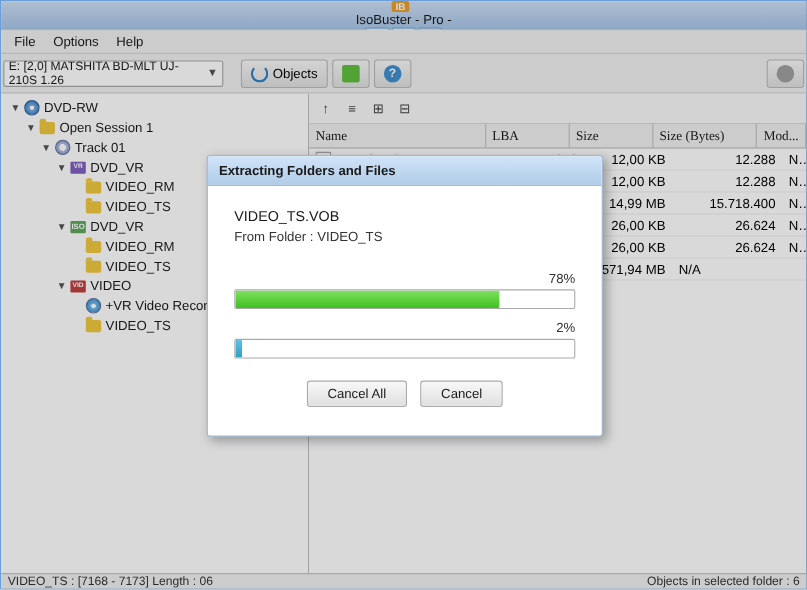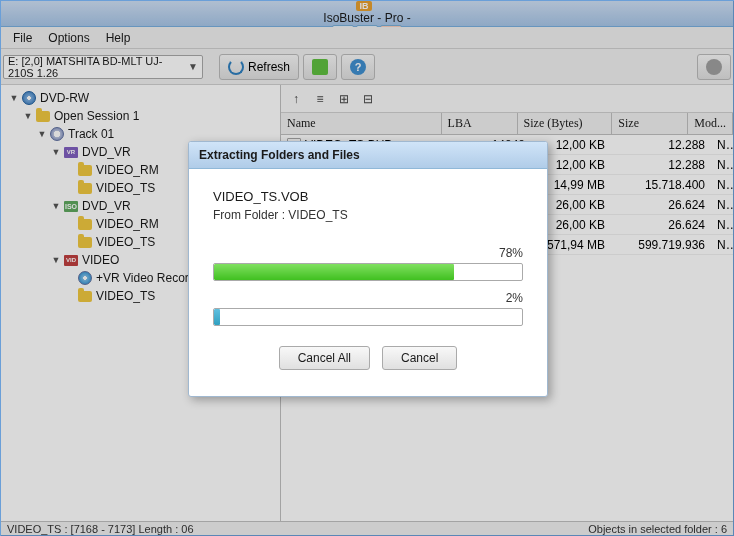--- a/index.html
+++ b/index.html
@@ -500,21 +500,21 @@
   </div>
 
   <div class="toolbar">
     <div class="drive-select">
       <span>E: [2,0]  MATSHITA  BD-MLT UJ-210S  1.26</span>
       <span class="drive-select-arrow">▼</span>
     </div>
     <div class="toolbar-sep"></div>
     <div class="toolbar-btn">
       <span class="toolbar-icon-refresh"></span>
-      <span>Refresh</span>
+      <span>Objects</span>
     </div>
     <div class="toolbar-btn">
       <span class="toolbar-icon-green"></span>
     </div>
     <div class="toolbar-btn">
       <span class="toolbar-icon-help">?</span>
     </div>
     <div style="flex:1;"></div>
     <div class="toolbar-btn">
       <span class="toolbar-icon-disk"></span>
@@ -627,22 +627,22 @@
       <div class="file-toolbar">
         <div class="ft-btn">↑</div>
         <div class="ft-btn">≡</div>
         <div class="ft-btn">⊞</div>
         <div class="ft-btn">⊟</div>
       </div>
 
       <div class="file-list-header">
         <div class="file-col-header col-name">Name</div>
         <div class="file-col-header col-lba">LBA</div>
+        <div class="file-col-header col-size">Size</div>
         <div class="file-col-header col-sizebytes">Size (Bytes)</div>
-        <div class="file-col-header col-size">Size</div>
         <div class="file-col-header col-mod">Mod...</div>
       </div>
 
       <div id="file-list-rows">
           <div class="file-row">
             <div class="file-cell col-name">
               <div class="file-icon-doc"></div>
               <span>VIDEO_TS.BUP</span>
             </div>
             <div class="file-cell col-lba">14848</div>
@@ -690,21 +690,20 @@
             <div class="file-cell col-sizebytes">26.624</div>
             <div class="file-cell col-mod">N/A</div>
           </div>
           <div class="file-row">
             <div class="file-cell col-name">
               <div class="file-icon-vob"></div>
               <span>VTS_01_1.VOB</span>
             </div>
             <div class="file-cell col-lba">16384</div>
             <div class="file-cell col-size">571,94 MB</div>
-            <div class="file-cell col-sizebytes">599.719.936</div>
             <div class="file-cell col-mod">N/A</div>
           </div>
         </div>
     </div>
   </div>
 
   <div class="status-bar">
     <span class="status-left">VIDEO_TS : [7168 - 7173]  Length : 06</span>
     <span class="status-right">Objects in selected folder : 6</span>
   </div>

